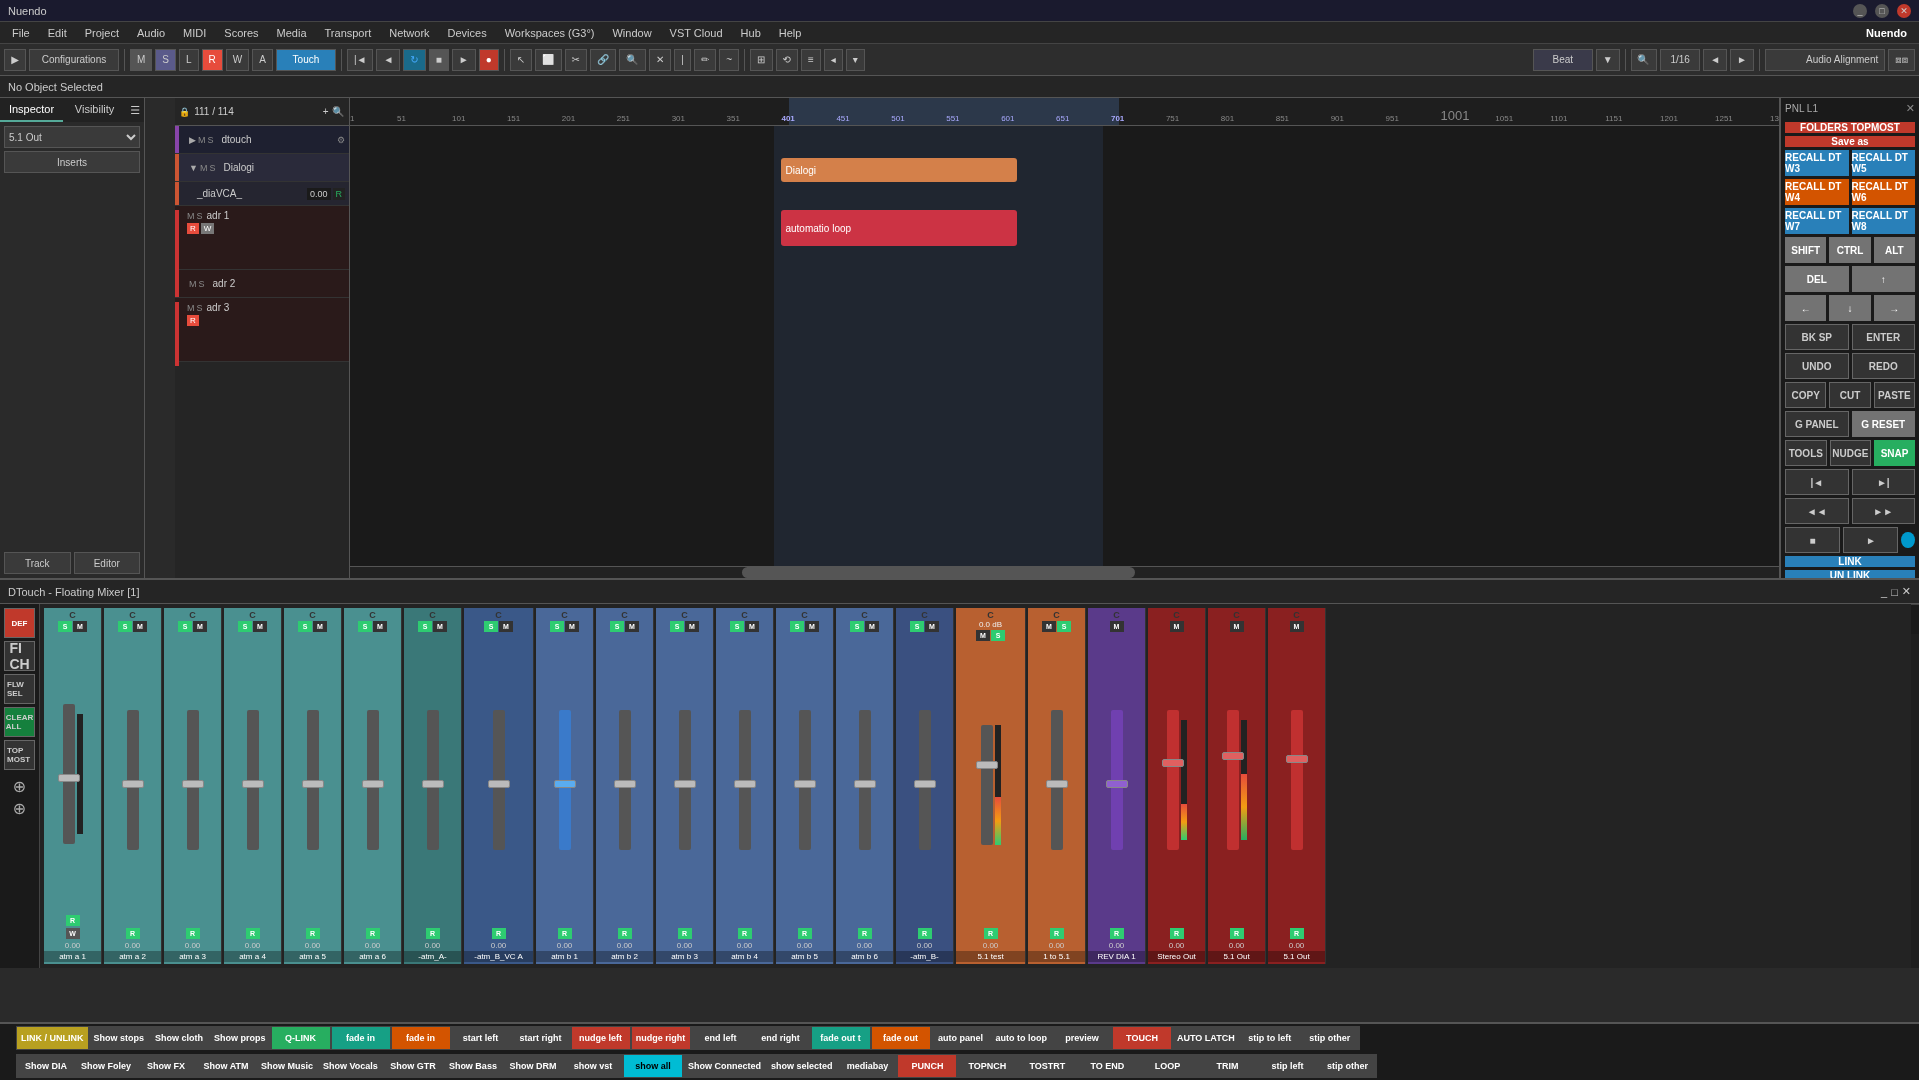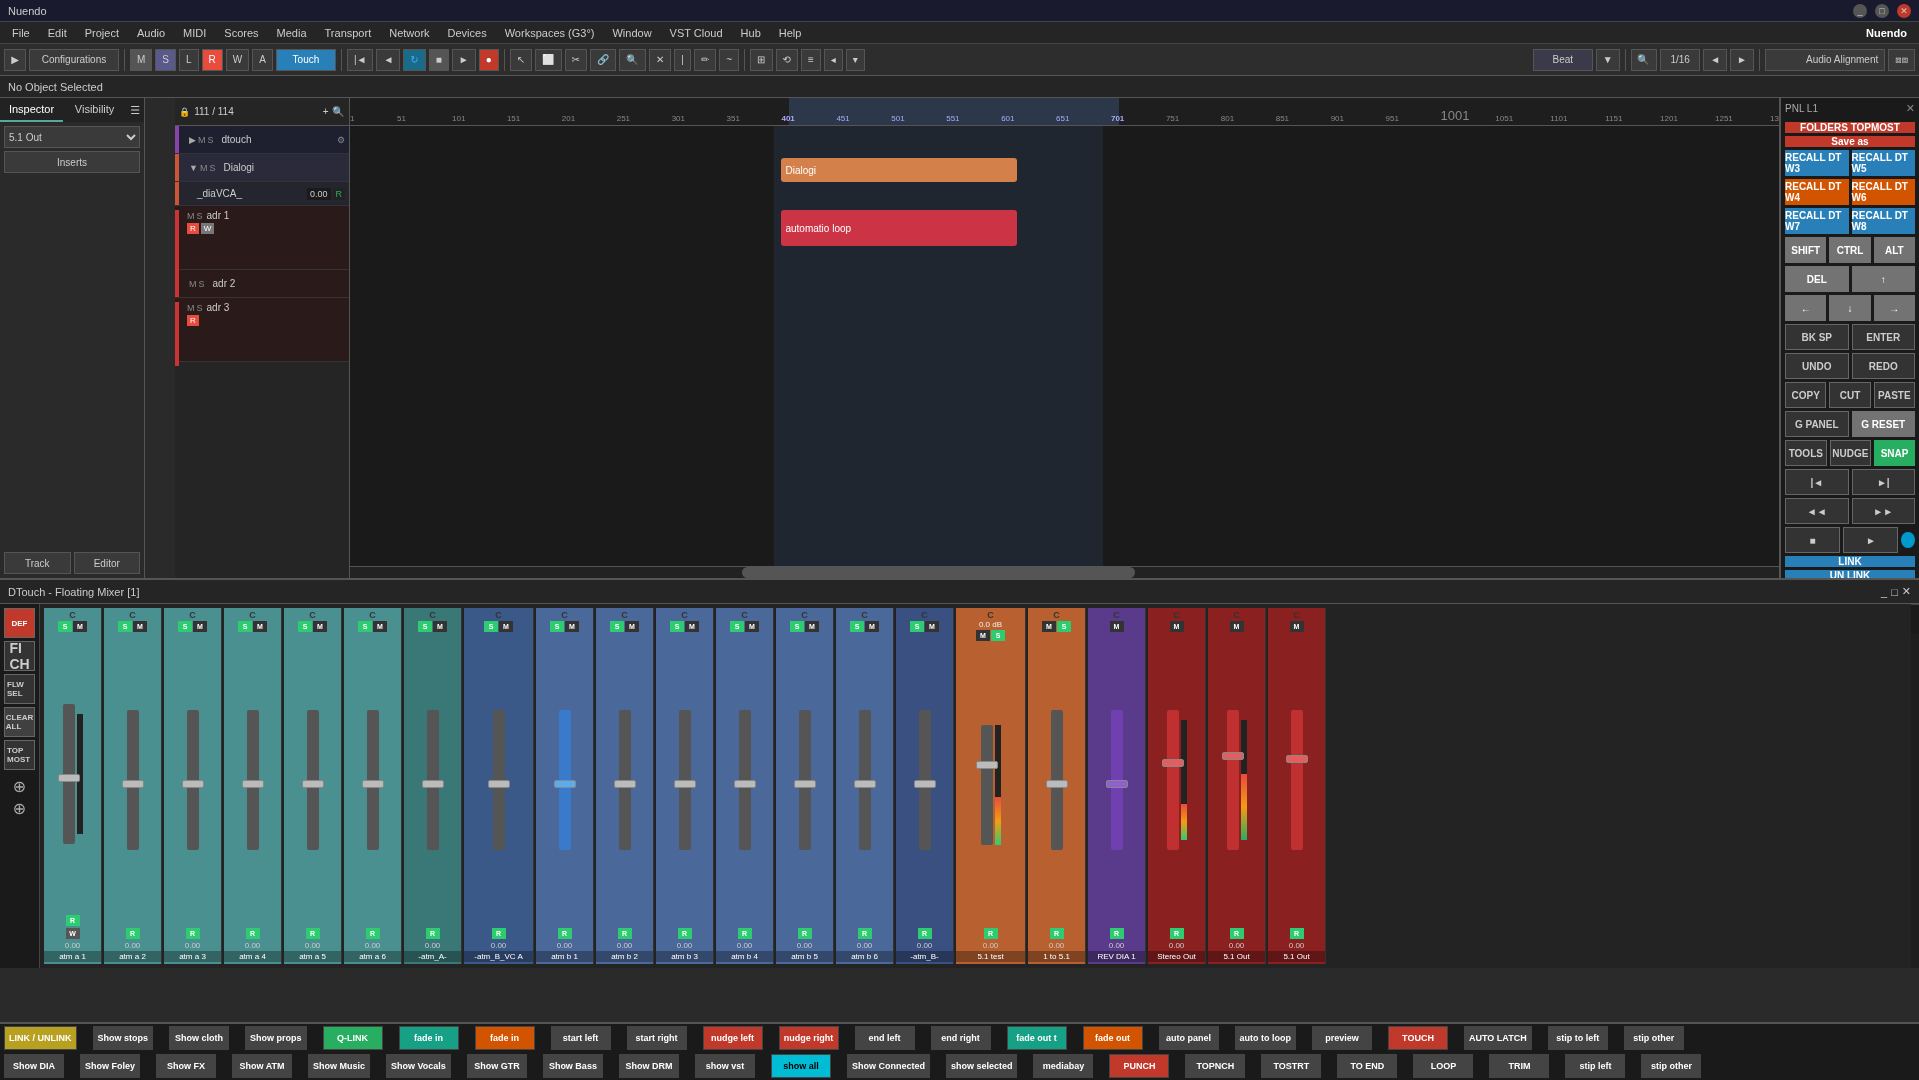--- a/index.html
+++ b/index.html
@@ -339,22 +339,22 @@
       padding: 1px;
       background: rgba(0,0,0,0.3);
       width: 100%;
       overflow: hidden;
       text-overflow: ellipsis;
       white-space: nowrap;
     }
     .bottom-row {
       display: flex;
       height: 28px;
-      gap: 16px;
-      padding: 2px 4px;
+      gap: 0;
+      padding: 2px 16px;
     }
     .bot-btn {
       height: 24px;
       min-width: 60px;
       font-size: 9px;
       font-weight: bold;
       cursor: pointer;
       border: 1px solid #444;
       color: #fff;
       display: flex;
@@ -736,21 +736,21 @@
     <span style="margin-left:auto; cursor:pointer;">_</span>
     <span style="margin-left:4px; cursor:pointer;">□</span>
     <span style="margin-left:4px; cursor:pointer;">✕</span>
   </div>
 
   <div style="display:flex; height:calc(100% - 24px);">
     <div style="width:40px; background:#1a1a1a; display:flex; flex-direction:column; gap:3px; padding:4px; border-right:1px solid #444; font-size:8px;">
       <div class="rp-btn dark" style="height:30px; font-size:8px; background:#c0392b; color:#fff; padding:2px;">DEF</div>
       <div class="rp-btn dark" style="height:30px; font-size:14px; padding:8px;">FI CH</div>
       <div class="rp-btn dark" style="height:30px; font-size:8px; padding:2px;">FLW SEL</div>
-      <div class="rp-btn dark" style="height:30px; font-size:8px; background:#404040; padding:2px;">CLEAR ALL</div>
+      <div class="rp-btn dark" style="height:30px; font-size:8px; background:#15803d; padding:2px;">CLEAR ALL</div>
       <div class="rp-btn dark" style="height:30px; font-size:8px; padding:2px;">TOP MOST</div>
       <div style="font-size:16px; text-align:center; color:#aaa; cursor:pointer; margin-top:4px;">⊕</div>
       <div style="font-size:16px; text-align:center; color:#aaa; cursor:pointer;">⊕</div>
     </div>
 
     <div id="mixer-channels" style="flex:1; display:flex; overflow-x:auto; padding:4px; gap:2px; background:#232323;">
 
       <div class="channel-strip" style="background:#4a9090;">
         <div class="ch-c-label">C</div>
         <div class="ch-buttons">

